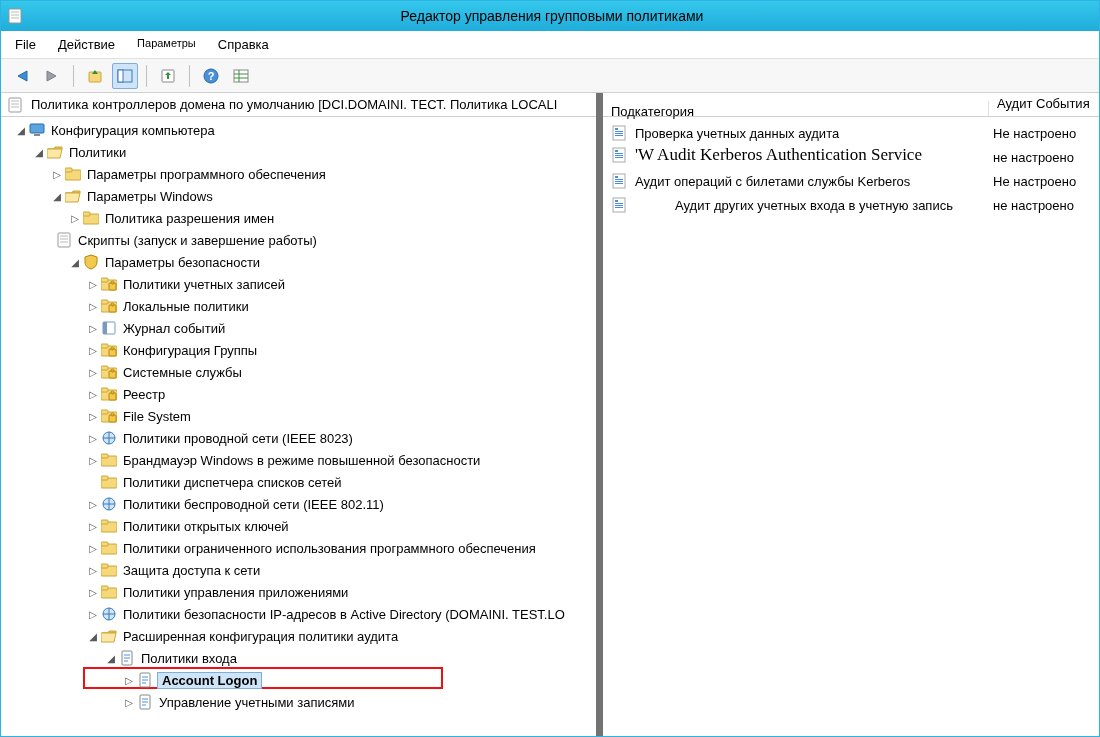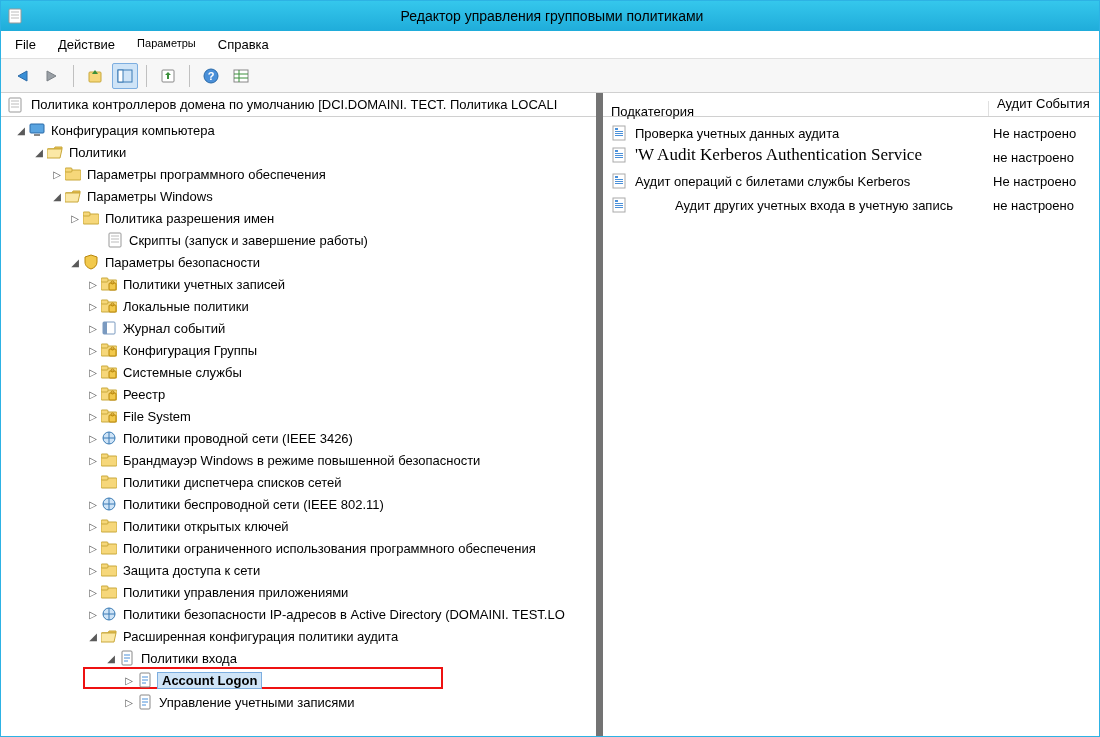--- a/index.html
+++ b/index.html
@@ -207,21 +207,21 @@
             </svg>
             <span class="lbl">Параметры Windows</span>
           </div>
         <div class="row" style="padding-left:68px">
             <span class="tw">▷</span>
             <svg class="ic">
               <use href="#i-folder"></use>
             </svg>
             <span class="lbl">Политика разрешения имен</span>
           </div>
-        <div class="row" style="padding-left:92px">
+        <div class="row" style="padding-left:41px">
             <span class="tw"></span>
             <svg class="ic">
               <use href="#i-scroll"></use>
             </svg>
             <span class="lbl">Скрипты (запуск и завершение работы)</span>
           </div>
         <div class="row" style="padding-left:68px">
             <span class="tw">◢</span>
             <svg class="ic">
               <use href="#i-shield"></use>
@@ -276,21 +276,21 @@
             <svg class="ic">
               <use href="#i-folder-lock"></use>
             </svg>
             <span class="lbl">File System</span>
           </div>
         <div class="row" style="padding-left:86px">
             <span class="tw">▷</span>
             <svg class="ic">
               <use href="#i-net"></use>
             </svg>
-            <span class="lbl">Политики проводной сети (IEEE 3426)</span>
+            <span class="lbl">Политики проводной сети (IEEE 8023)</span>
           </div>
         <div class="row" style="padding-left:86px">
             <span class="tw">▷</span>
             <svg class="ic">
               <use href="#i-folder"></use>
             </svg>
             <span class="lbl">Брандмауэр Windows в режиме повышенной безопасности</span>
           </div>
         <div class="row" style="padding-left:86px">
             <span class="tw"></span>

